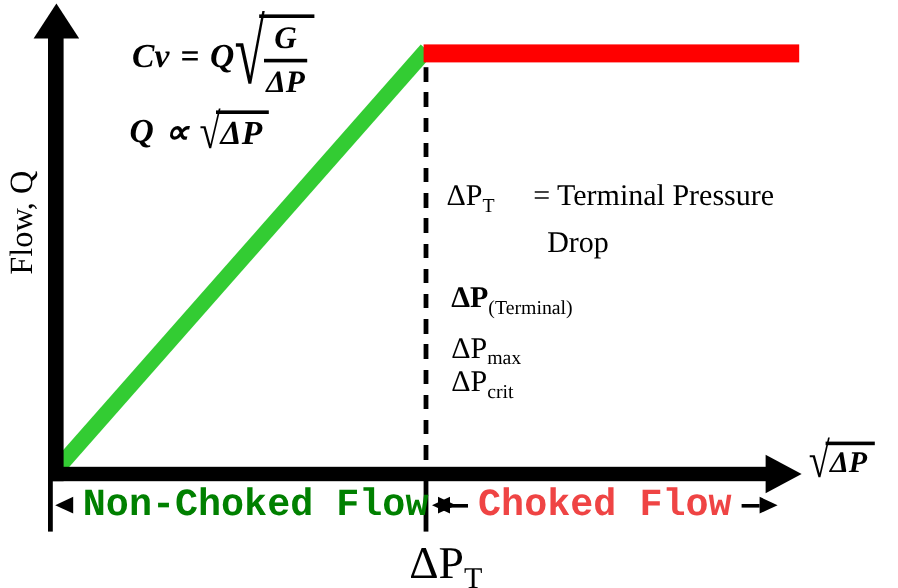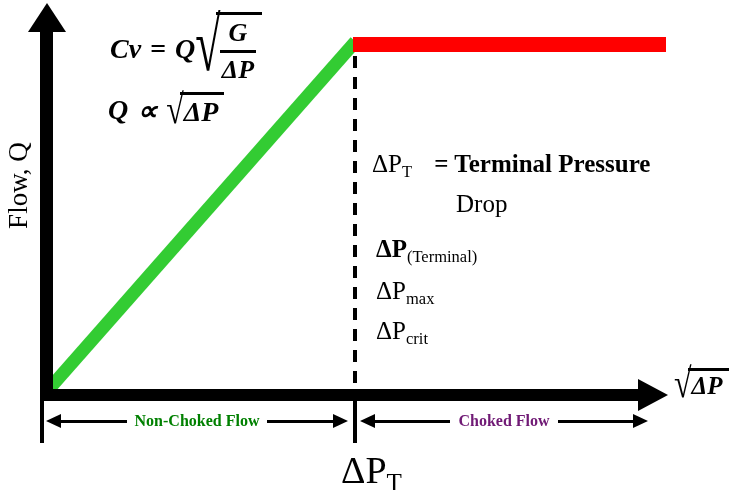--- a/index.html
+++ b/index.html
@@ -30,45 +30,45 @@
   .tick-origin { left:40px; top:400px; width:4px; height:43px; background:#000; }
   .tick-terminal { left:353px; top:390px; width:4px; height:53px; background:#000; }
 
   
   .dim { display:flex; align-items:center; height:28px; }
   .dim-nonchoked { left:46px; top:407px; width:302px; }
   .dim-choked { left:360px; top:407px; width:288px; }
   .dim-line { flex:1; height:3px; background:#000; }
   .tri-left { width:0; height:0; border-top:7px solid transparent; border-bottom:7px solid transparent; border-right:15px solid #000; }
   .tri-right { width:0; height:0; border-top:7px solid transparent; border-bottom:7px solid transparent; border-left:15px solid #000; }
-  .dim-label { font-family:Liberation Serif, serif; font-weight:bold; font-size:16px;
+  .dim-label { font-family:Liberation Mono, monospace; font-weight:bold; font-size:32px;
     padding:0 8px; white-space:nowrap; line-height:1; }
 
   
   .formula { display:flex; align-items:center; font-size:28px; font-weight:bold; font-style:italic;margin-left:48px; }
   .formula-cv { left:62px; top:12px; }
   .formula-q { left:60px; top:92px; }
   .eq-sp { margin:0 9px; }
   .radical-sign { display:inline-block; line-height:1; font-style:normal; font-weight:bold; }
   .rad-big { font-size:46px; transform:scaleY(1.65); transform-origin:50% 62%; margin-right:-5px; }
   .rad-med { font-size:32px; transform:scaleY(1.3); transform-origin:50% 62%; margin-right:-4px; }
   .radicand { display:inline-block; border-top:3px solid #000; padding:1px 6px 0 4px; }
   .frac { display:inline-flex; flex-direction:column; align-items:center; font-size:26px; }
   .frac .num { border-bottom:3px solid #000; padding:0 9px 2px; }
   .frac .den { padding-top:2px; }
 
   
   .anno-terminal { left:372px; top:150px; font-size:25px; }
   .anno-line2 { margin-left:84px; margin-top:8px; }
-  .term-rhs { margin-left:16px;font-weight:bold; }
+  .term-rhs { margin-left:26px; }
   .anno-dp { font-size:25px; }
   .dp-allowable { left:376px; top:235px; }
   .dp-allowable .dp-base { font-weight:bold; }
   .dp-max { left:376px; top:277px;text-align:center; }
-  .dp-crit { left:376px; top:317px; }
+  .dp-crit { left:376px; top:305px; }
   .sb { font-size:0.66em; vertical-align:-0.32em; font-weight:normal; }
 
   
   .x-axis-label { left:674px; top:368px; display:flex; align-items:center;
     font-size:25px; font-weight:bold; font-style:italic; }
   .x-tick-label { left:314px; top:448px; font-size:38px;margin-left:27px; }
 </style>
 </head>
 <body>
 
@@ -129,21 +129,21 @@
     <span class="tri-left"></span>
     <span class="dim-line"></span>
     <span class="dim-label" style="color: rgb(0, 128, 0);">Non-Choked Flow</span>
     <span class="dim-line"></span>
     <span class="tri-right"></span>
   </div>
 
   <div class="abs dim dim-choked">
     <span class="tri-left"></span>
     <span class="dim-line"></span>
-    <span class="dim-label" style="color: #701a75;">Choked Flow</span>
+    <span class="dim-label" style="color: #ef4444;">Choked Flow</span>
     <span class="dim-line"></span>
     <span class="tri-right"></span>
   </div>
 
   <div class="abs x-axis-label">
     <span class="radical-sign rad-med">√</span>
     <span class="radicand">ΔP</span>
   </div>
 
   <div class="abs x-tick-label">

